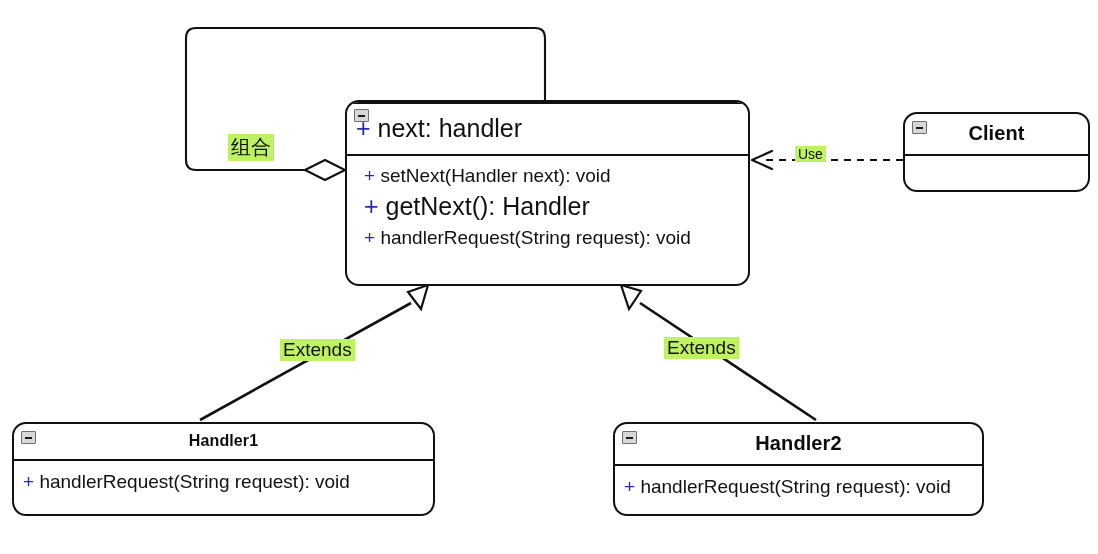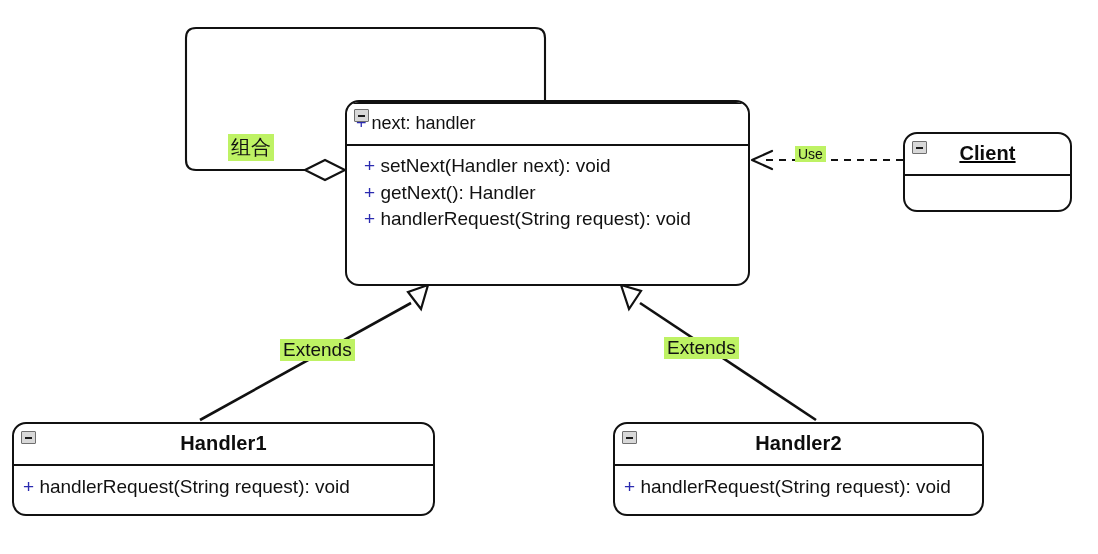--- a/index.html
+++ b/index.html
@@ -122,40 +122,40 @@
   <div class="edge-label" style="left:795px; top:146px; font-size:14px;">Use</div>
 
   <div class="edge-label" style="left:280px; top:339px; font-size:19px;">Extends</div>
 
   <div class="edge-label" style="left:664px; top:337px; font-size:19px;">Extends</div>
 
   <div class="uml-class" style="left:345px; top:100px; width:405px; height:186px;">
     <span class="collapse-icon"></span>
     <div class="uml-sep"></div>
     <div class="uml-compartment" style="padding-top:7px; padding-bottom:7px;">
-      <div class="uml-member" style="font-size:18px;"><span class="plus">+</span> next: handler</div>
+      <div class="uml-member" style="font-size:25px;"><span class="plus">+</span> next: handler</div>
     </div>
     <div class="uml-sep"></div>
     <div class="uml-compartment" style="padding-top:7px;margin-left:8px;">
       <div class="uml-member" style="font-size:19px;"><span class="plus">+</span> setNext(Handler next): void</div>
-      <div class="uml-member" style="font-size:19px;"><span class="plus">+</span> getNext():  Handler</div>
+      <div class="uml-member" style="font-size:25px;"><span class="plus">+</span> getNext():  Handler</div>
       <div class="uml-member" style="font-size:19px;"><span class="plus">+</span> handlerRequest(String request): void</div>
     </div>
   </div>
 
-  <div class="uml-class" style="left:903px; top:132px; width:169px; height:80px;text-decoration:underline;">
+  <div class="uml-class" style="left:903px; top:112px; width:187px; height:80px;">
     <span class="collapse-icon"></span>
     <div class="uml-title" style="font-size:20px; padding:8px 0 9px 0;">Client</div>
     <div class="uml-sep"></div>
     <div class="uml-compartment" style="height:38px;"></div>
   </div>
 
   <div class="uml-class" style="left:12px; top:422px; width:423px; height:94px;">
     <span class="collapse-icon"></span>
-    <div class="uml-title" style="font-size:20px; padding:8px 0 9px 0;">Handler1</div>
+    <div class="uml-title" style="font-size:16px; padding:8px 0 9px 0;">Handler1</div>
     <div class="uml-sep"></div>
     <div class="uml-compartment" style="padding-top:8px;">
       <div class="uml-member" style="font-size:19px;"><span class="plus">+</span> handlerRequest(String request): void</div>
     </div>
   </div>
 
   <div class="uml-class" style="left:613px; top:422px; width:371px; height:94px;">
     <span class="collapse-icon"></span>
     <div class="uml-title" style="font-size:20px; padding:8px 0 9px 0;">Handler2</div>
     <div class="uml-sep"></div>

